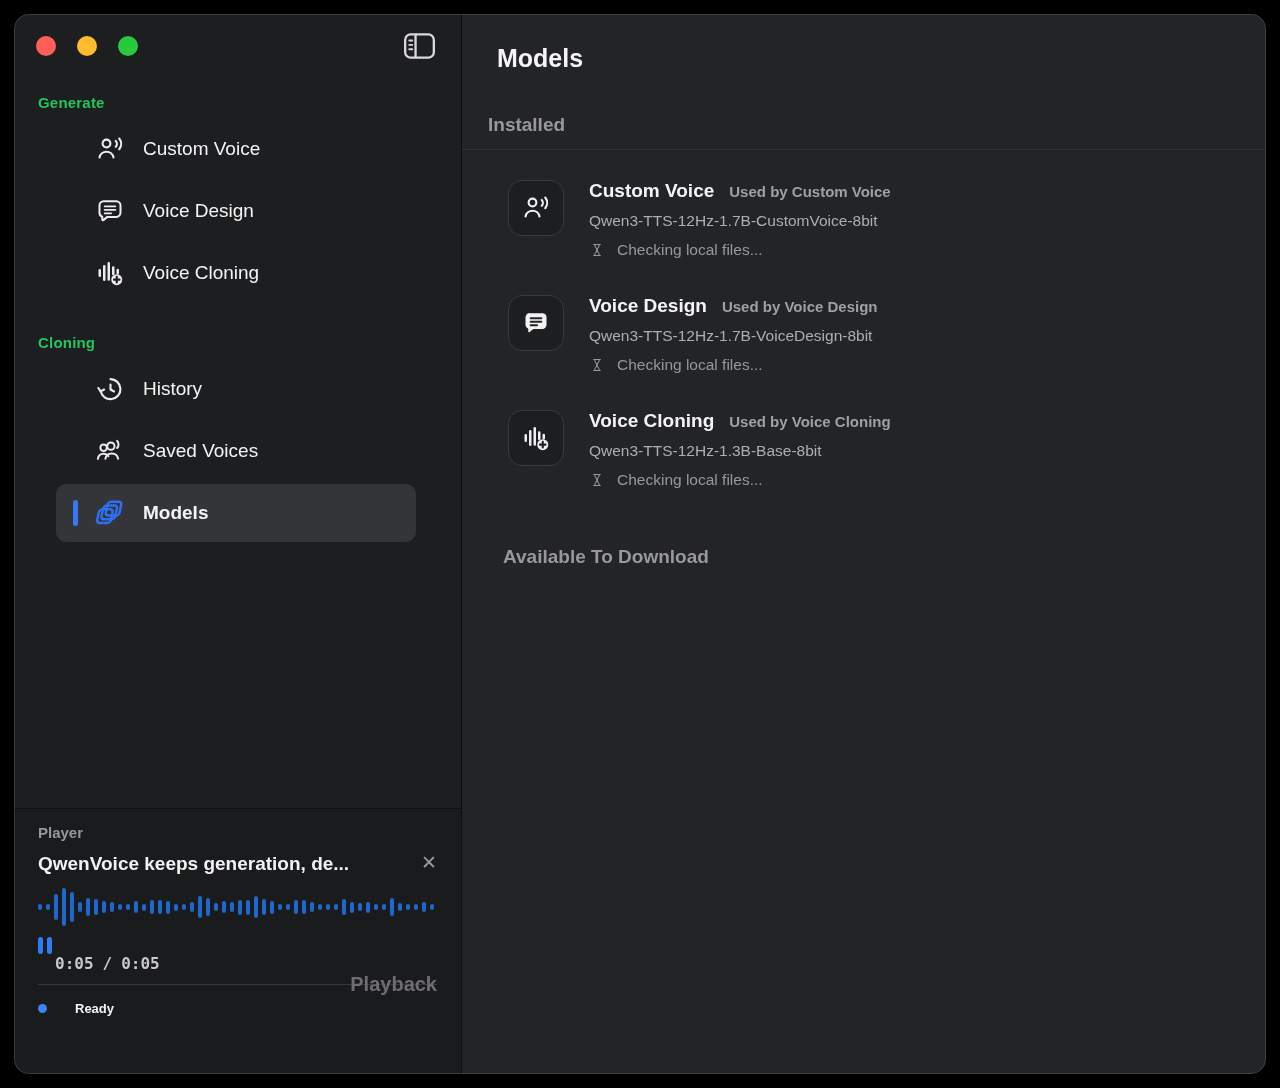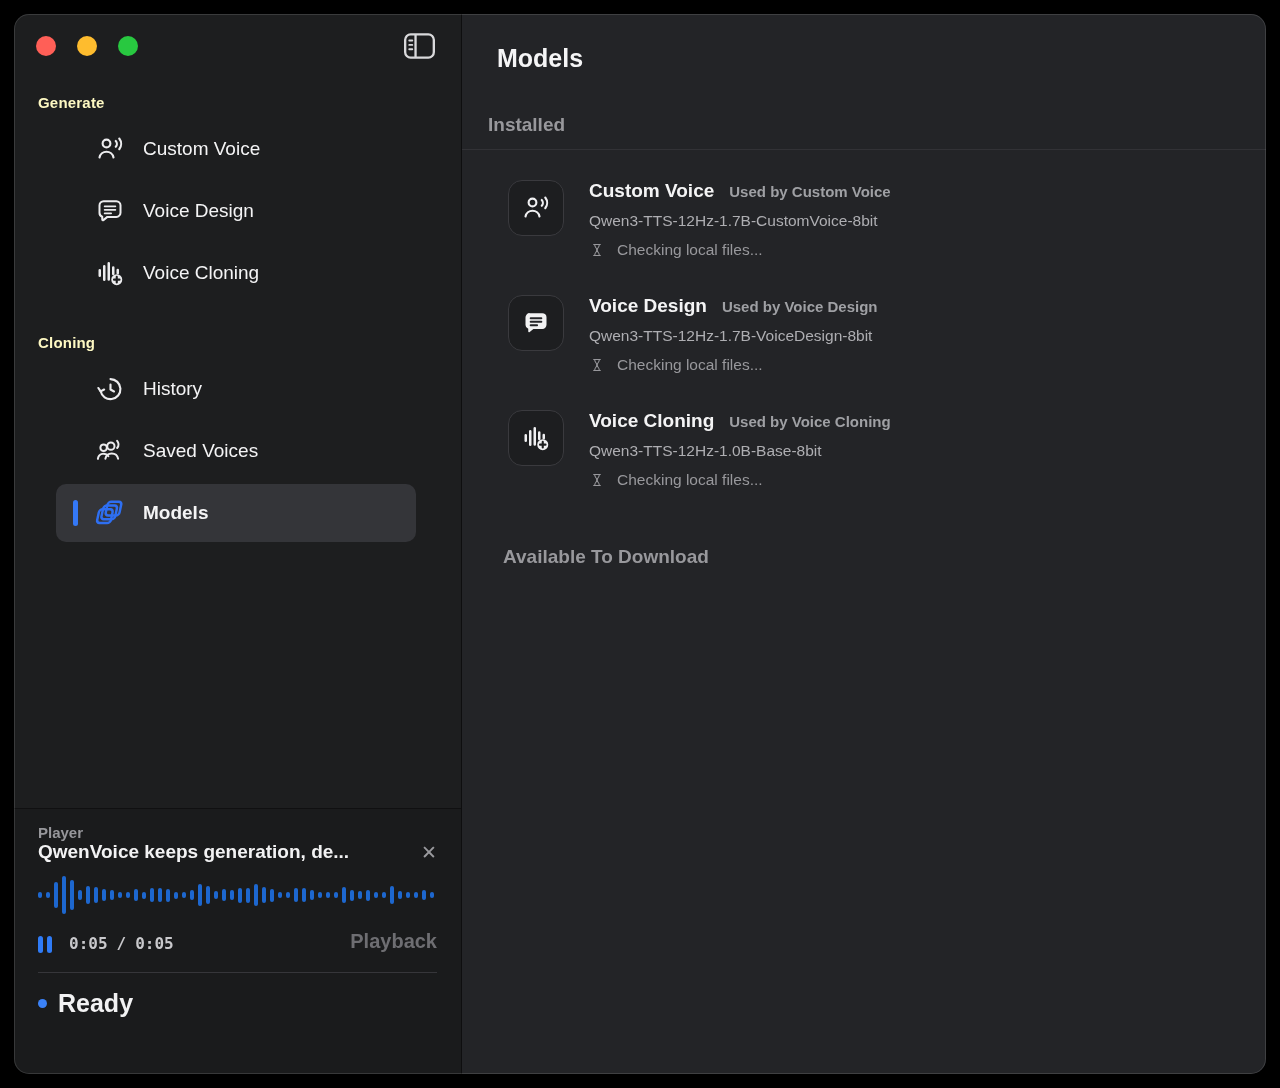--- a/index.html
+++ b/index.html
@@ -12,52 +12,52 @@
   
   .sidebar{width:447px;flex:0 0 auto;background:#1d1e1f;border-right:1px solid #0e0e0f;
            display:flex;flex-direction:column;}
   .titlebar{height:64px;flex:0 0 auto;display:flex;align-items:center;justify-content:space-between;
             padding:0 24px 0 22px;}
   .traffic-lights{display:flex;gap:21px;}
   .tl{width:20px;height:20px;border-radius:50%;display:inline-block;}
   .toggle-btn{background:none;border:none;padding:0;color:#d9d9db;cursor:pointer;line-height:0;}
   .toggle-btn svg{width:35px;height:30px;}
   .nav{flex:1;padding-top:16px;overflow:hidden;}
-  .section-label{margin:0 24px 9px;font-size:15px;font-weight:700;color:#fef9c3;letter-spacing:.2px;}
+  .section-label{margin:0 24px 9px;font-size:15px;font-weight:700;color:#22c55e;letter-spacing:.2px;}
   .section-label:not(:first-child){margin-top:32px;}
   .nav-item{height:58px;margin:4px 45px 4px 42px;border-radius:10px;display:flex;align-items:center;
             padding-left:17px;cursor:default;}
   .nav-item.selected{background:#343539;}
   .sel-bar{width:5px;height:26px;border-radius:3px;margin-right:17px;visibility:hidden;flex:0 0 auto;}
   .nav-item.selected .sel-bar{visibility:visible;}
   .nav-icon{width:30px;height:30px;margin-right:18px;color:#ececee;flex:0 0 auto;line-height:0;}
   .nav-icon svg{width:30px;height:30px;}
   .nav-icon.blue{color:#2e6ff2;}
   .nav-label{font-size:19px;font-weight:500;color:#f4f4f5;white-space:nowrap;}
   .nav-item.selected .nav-label{font-weight:700;}
   
   .bottom-panel{flex:0 0 auto;border-top:1px solid #101011;background:#1a1b1c;
                 padding:15px 24px 0 24px;height:266px;box-sizing:border-box;}
   .panel-label{font-size:15px;font-weight:700;color:#97979b;}
-  .track-row{display:flex;align-items:center;}
+  .track-row{display:flex;align-items:flex-start;margin-top:12px;}
   .track-title{flex:1;font-size:19px;font-weight:700;color:#f2f2f3;white-space:nowrap;overflow:hidden;}
   .close-btn{background:none;border:none;padding:0 0 0 10px;color:#9a9a9e;font-size:19px;
              line-height:1;cursor:pointer;font-family:"Liberation Sans",sans-serif;}
   .waveform{height:44px;display:flex;align-items:center;gap:4px;margin:10px 0 8px;}
   .wf-bar{width:4px;border-radius:2px;flex:0 0 auto;}
-  .controls-row{display:flex;align-items:flex-end;height:28px;}
+  .controls-row{display:flex;align-items:flex-start;height:28px;flex-direction:column;}
   .pause-btn{display:flex;gap:4px;background:none;border:none;padding:0;cursor:pointer;}
   .pb{width:5px;height:17px;border-radius:2.5px;display:block;}
   .time{font-family:"DejaVu Sans Mono",monospace;font-size:16px;font-weight:700;color:#c9c9cc;
         margin-left:17px;display:flex;gap:9px;}
   .playback-label{margin-left:auto;font-size:20px;font-weight:700;color:#6e6e72;}
   .panel-divider{height:1px;background:#36363a;margin:19px 0 16px;}
   .engine-status{display:flex;align-items:center;gap:11px;margin-top:11px;}
   .dot{width:9px;height:9px;border-radius:50%;flex:0 0 auto;}
-  .engine-text{font-size:25px;font-weight:700;color:#f2f2f3;}
+  .engine-text{font-size:13px;font-weight:700;color:#f2f2f3;margin-left:17px;}
   
   .main{flex:1;background:#232427;display:flex;flex-direction:column;min-width:0;}
   .page-title{margin:30px 0 0 35px;font-size:25px;font-weight:700;color:#f5f5f6;}
   .section-heading{font-size:19px;font-weight:700;color:#98989c;}
   .installed{margin:41px 0 13px 26px;}
   .main-divider{height:1px;background:#323236;flex:0 0 auto;}
   .model-row{display:flex;margin:36px 0 0 46px;}
   .model-row:first-child{margin-top:30px;}
   .model-icon-card{width:54px;height:54px;border-radius:14px;background:#1d1e20;
                    border:1px solid #3a3a3e;display:flex;align-items:center;justify-content:center;
@@ -296,21 +296,21 @@
                   <path d="M3.8 9.8v4.4M7.4 6.6v10.8M11 4.2v13M14.6 7.6v5.2M18.2 9.6v2.6"></path>
                   <circle cx="17.4" cy="17.3" r="4.4" fill="currentColor" stroke="none"></circle>
                   <path d="M17.4 15.1v4.4M15.2 17.3h4.4" stroke="#1d1e1f" stroke-width="1.7"></path>
                 </svg></span>
        </div>
        <div class="model-info">
          <div class="model-title-row">
            <span class="model-name">Voice Cloning</span>
            <span class="model-used">Used by Voice Cloning</span>
          </div>
-         <div class="model-id">Qwen3-TTS-12Hz-1.0B-Base-8bit</div>
+         <div class="model-id">Qwen3-TTS-12Hz-1.3B-Base-8bit</div>
          <div class="model-status">
            <span class="hg"><svg viewBox="0 0 24 24" fill="none" stroke="currentColor" stroke-width="1.6" stroke-linecap="round">
                     <path d="M7 3.8h10M7 20.2h10"></path>
                     <path d="M8.5 3.8c0 4.6 3 4.7 3 7.2v2c0 2.5-3 2.6-3 7.2M15.5 3.8c0 4.6-3 4.7-3 7.2v2c0 2.5 3 2.6 3 7.2"></path>
                   </svg></span>
            <span>Checking local files...</span>
          </div>
        </div>
      </div>
         </div>

